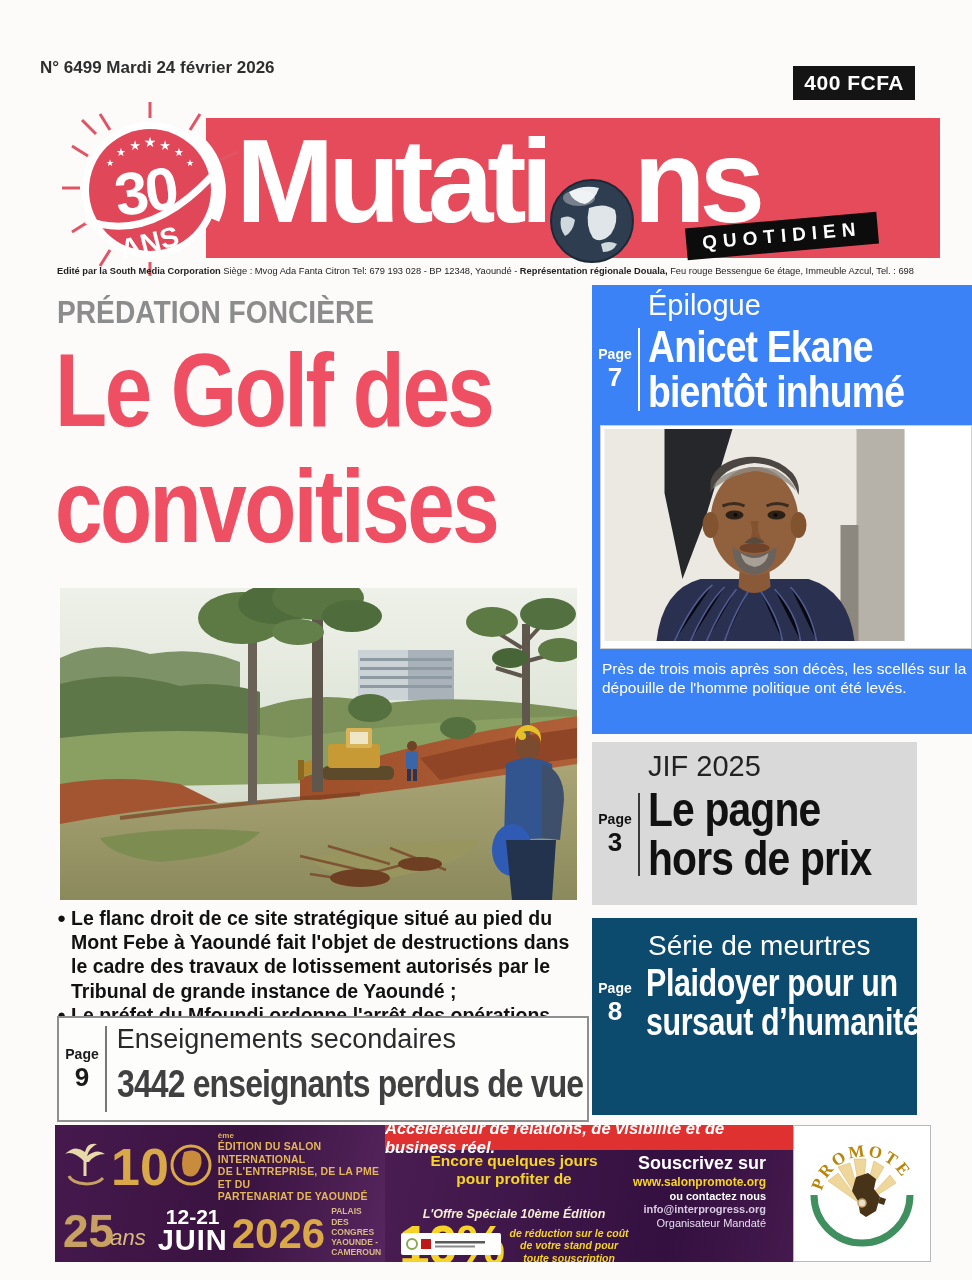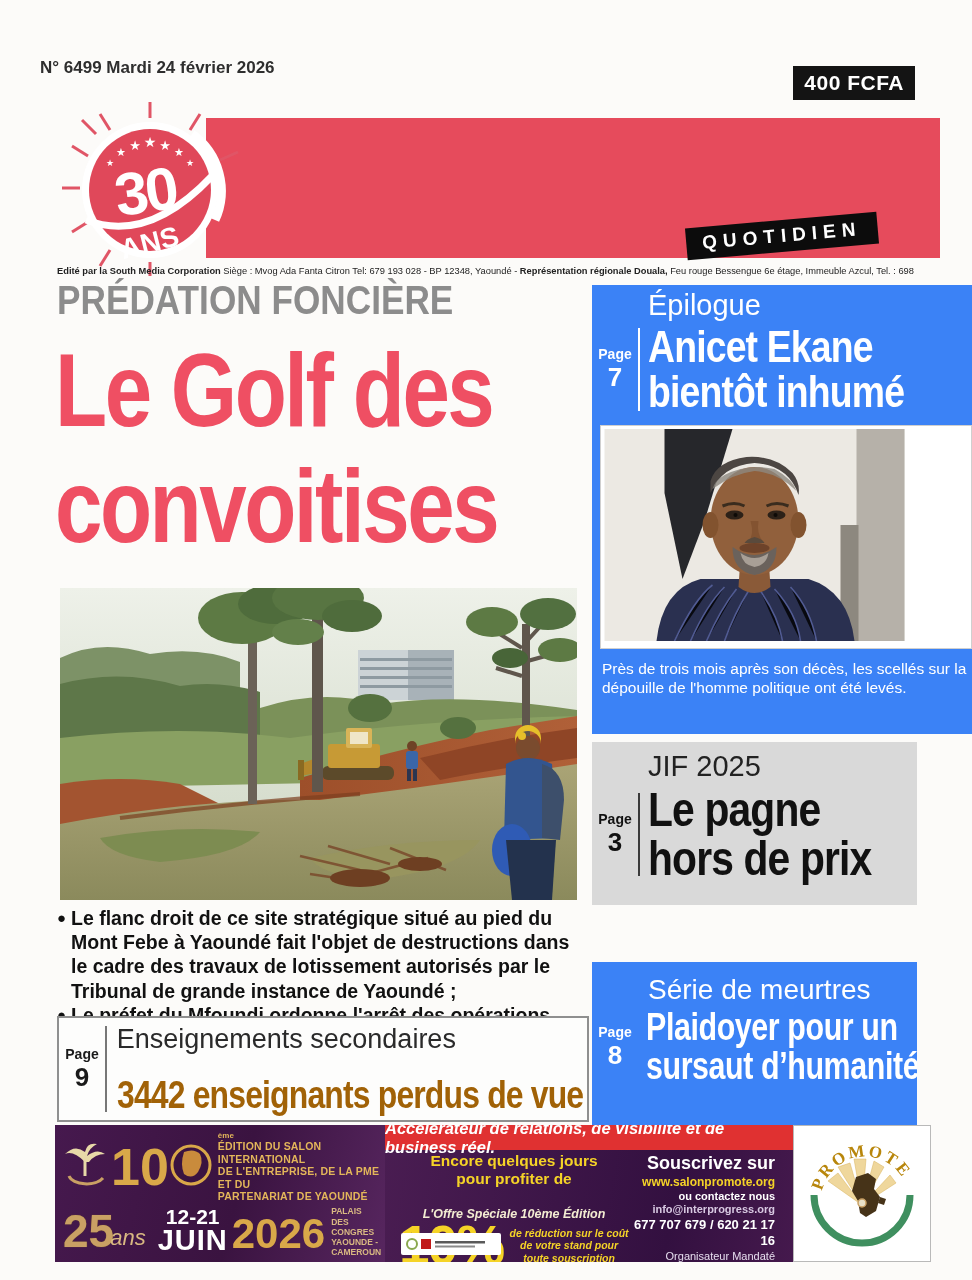--- a/index.html
+++ b/index.html
@@ -22,59 +22,59 @@
   #quotidien-ribbon{position:absolute;right:62px;bottom:6px;background:#0c0c0c;color:#fff;
                     padding:5px 16px;font-size:19px;font-weight:800;letter-spacing:6px;
                     transform:rotate(-5deg);}
   #anniv-badge{left:52px;top:100px;width:196px;height:180px;}
 
   
   #publisher-line{left:57px;top:266px;width:860px;font-size:9.3px;color:#222;white-space:nowrap;overflow:hidden;}
   #publisher-line b{font-weight:800;}
 
   
-  #main-kicker{left:57px;top:278px;font-size:40px;font-weight:800;color:#8c8c8c;}
+  #main-kicker{left:57px;top:294px;font-size:32px;font-weight:800;color:#8c8c8c;}
   #main-headline{left:55px;top:332px;width:530px;color:#ef4f63;font-size:104px;font-weight:800;
                  line-height:1.12;letter-spacing:-3px;}
   #main-photo{left:60px;top:588px;width:517px;height:312px;}
   #main-bullets{left:57px;top:906px;width:530px;font-size:19.5px;font-weight:700;line-height:1.24;color:#111;}
   .bullet-row{display:flex;align-items:flex-start;}
   .bullet-dot{flex:0 0 14px;font-size:15px;line-height:1.55;}
   .pageref{display:inline-flex;align-items:baseline;margin-left:24px;}
   .pageref .pw{font-size:15px;font-weight:800;}
   .pageref .pn{font-size:25px;font-weight:800;margin-left:8px;}
 
   
   #sec-box{left:57px;top:1016px;width:528px;height:102px;border:2px solid #8f8f8f;background:#fdfdfc;
            display:flex;align-items:stretch;}
   .page-col{flex:0 0 46px;display:flex;flex-direction:column;align-items:center;justify-content:center;}
   .page-col .pw{font-size:14px;font-weight:800;}
   .page-col .pn{font-size:26px;font-weight:600;}
   .vdiv{width:2px;background:#555;margin:8px 0;}
   #sec-content{padding:6px 0 0 10px;overflow:hidden;}
   #sec-kicker{font-size:27px;color:#2a2a2a;font-weight:500;}
-  #sec-headline{font-size:38px;font-weight:800;color:#a16207;margin-top:19px;letter-spacing:-1px;}
+  #sec-headline{font-size:38px;font-weight:800;color:#404040;margin-top:8px;letter-spacing:-1px;}
 
   
   #ep-box{left:592px;top:285px;width:388px;height:449px;background:#3b82f6;color:#fff;overflow:hidden;}
   #ep-kicker{margin:4px 0 0 56px;font-size:29px;font-weight:500;}
   .story-head{display:flex;align-items:stretch;margin-top:2px;}
   #ep-box .vdiv{background:#fff;margin:4px 0;}
   #jif-box .vdiv{background:#3a3a3a;}
   #mr-box .vdiv{background:#f3b9c1;}
   .headline{padding-left:8px;font-weight:800;line-height:1.03;}
   #ep-headline{font-size:44px;letter-spacing:-1px;}
   #ep-photo-frame{margin:10px 8px 6px 8px;background:#fff;padding:3px;border:1px solid #cfcfcf;}
   #ep-caption{padding:4px 10px 0 10px;font-size:15.5px;line-height:1.28;font-weight:500;}
 
   #jif-box{left:592px;top:742px;width:325px;height:163px;background:#d9d9d9;color:#111;overflow:hidden;}
   #jif-kicker{margin:8px 0 0 56px;font-size:29px;font-weight:500;color:#222;}
   #jif-headline{font-size:48px;color:#111;letter-spacing:-1px;}
 
-  #mr-box{left:592px;top:918px;width:325px;height:197px;background:#3b82f6;color:#fff;overflow:hidden;margin-top:44px;}
+  #mr-box{left:592px;top:918px;width:325px;height:197px;background:#0c4a6e;color:#fff;overflow:hidden;}
   #mr-kicker{margin:12px 0 0 56px;font-size:28px;font-weight:500;}
   #mr-headline{font-size:38px;letter-spacing:-0.5px;}
 
   
   #ad-banner{left:55px;top:1125px;width:862px;height:137px;display:flex;}
   #ad-left{flex:0 0 318px;background:linear-gradient(105deg,#46194e 0%,#3a1340 55%,#57265f 100%);
            color:#e3b65a;padding:6px 4px 4px 8px;overflow:hidden;}
   .ad-row{display:flex;align-items:center;}
   #ad-ten{font-size:52px;font-weight:800;color:#d9a849;line-height:1;margin:0 1px 0 4px;}
   #ad-ed-lines{margin-left:6px;line-height:1.18;}
@@ -92,41 +92,54 @@
   #ad-mid{flex:0 0 408px;position:relative;background:linear-gradient(100deg,#4a1d52 0%,#331040 70%,#45194d 100%);overflow:hidden;}
   #ad-redbar{position:absolute;left:0;top:0;width:100%;height:25px;background:#e03131;color:#fff;
              display:flex;align-items:center;justify-content:center;font-size:16.5px;font-weight:700;font-style:italic;}
   #ad-mid-cols{display:flex;margin-top:27px;}
   #ad-offer{flex:0 0 218px;padding-left:14px;color:#f5d327;}
   .offer-intro{font-size:15.5px;font-weight:800;text-align:center;line-height:1.15;}
   #offer-name{font-size:12.5px;font-style:italic;color:#f3ecd2;text-align:center;margin-top:19px;font-weight:700;}
   #offer-row{display:flex;align-items:flex-start;text-align:center;}
   #offer-pct{font-size:55px;font-weight:800;line-height:0.9;letter-spacing:-2px;}
   #offer-details{font-size:10.5px;font-style:italic;font-weight:700;line-height:1.2;margin:6px 0 0 6px;width:120px;}
-  #ad-contact{flex:1;text-align:right;padding-right:18px;line-height:1.25;}
+  #ad-contact{flex:1;text-align:right;padding-right:27px;line-height:1.25;}
   #sub-label{font-size:18px;font-weight:800;color:#fff;}
   #sub-site{font-size:12px;font-weight:800;color:#f5d327;}
   #sub-contact{font-size:11px;font-weight:800;color:#fff;}
   #sub-email{font-size:11px;font-weight:600;color:#d8c9e2;}
   #sub-phones{font-size:13px;font-weight:800;color:#fff;}
   #sub-org{font-size:11px;color:#e6ddee;}
   #sponsor-box{position:absolute;left:16px;bottom:7px;width:92px;height:22px;background:#fff;border-radius:2px;
                display:flex;align-items:center;padding:0 4px;}
 
   #ad-right{flex:0 0 136px;background:#fff;border:1px solid #b9b9b9;display:flex;align-items:center;justify-content:center;}
 </style>
 </head>
 <body>
 
 <div id="canvas">
 
   <div class="abs" id="issue-line">N° 6499 Mardi 24 février 2026</div>
   <div class="abs" id="price-badge">400 FCFA</div>
 
   <div class="abs" id="masthead-band">
+    <div id="masthead-title">
+      <span>Mutati</span>
+        <span id="globe-wrap"><svg viewBox="0 0 86 86" width="86" height="86">
+        <circle cx="43" cy="43" r="41" fill="#2e3d4f"></circle>
+        <circle cx="43" cy="43" r="41" fill="none" stroke="#1d2936" stroke-width="2"></circle>
+        <path d="M20,14 Q34,6 50,10 Q46,22 36,26 Q24,24 20,14Z" fill="#e9edf0"></path>
+        <path d="M40,30 Q56,24 66,32 Q70,44 62,56 Q52,66 44,60 Q36,48 40,30Z" fill="#dfe5e8"></path>
+        <path d="M12,40 Q20,36 26,42 Q24,54 16,58 Q10,50 12,40Z" fill="#cfd8dc"></path>
+        <path d="M52,66 Q60,62 68,66 Q64,74 54,74 Z" fill="#cfd8dc"></path>
+        <ellipse cx="30" cy="20" rx="16" ry="8" fill="#ffffff" opacity="0.35"></ellipse>
+      </svg></span>
+        <span>ns</span>
+    </div>
     <div id="quotidien-ribbon">QUOTIDIEN</div>
   </div>
 
   <div class="abs" id="anniv-badge">
     <svg viewBox="0 0 196 180" width="196" height="180">
       <g stroke="#e05566" stroke-width="3">
         <line x1="10" y1="88" x2="28" y2="88"></line>
           <line x1="168" y1="60" x2="186" y2="52"></line>
         <line x1="20" y1="46" x2="36" y2="56"></line>
           <line x1="20" y1="132" x2="36" y2="122"></line>
@@ -428,21 +441,20 @@
           <div id="offer-row">
             <span id="offer-pct">10%</span>
             <span id="offer-details">de réduction sur le coût de votre stand pour toute souscription avant Février 2026</span>
           </div>
         </div>
         <div id="ad-contact">
           <div id="sub-label">Souscrivez sur</div>
           <div id="sub-site">www.salonpromote.org</div>
           <div id="sub-contact">ou contactez nous</div>
           <div id="sub-email">info@interprogress.org</div>
-          <div id="sub-phones">677 707 679 / 620 21 17 16</div>
           <div id="sub-org">Organisateur Mandaté</div>
 
         </div>
       </div>
       <div id="sponsor-box">
         <svg width="84" height="16" viewBox="0 0 84 16">
           <circle cx="7" cy="8" r="5" fill="none" stroke="#8aa84f" stroke-width="2"></circle>
           <rect x="16" y="3" width="10" height="10" fill="#c01818"></rect>
           <rect x="30" y="5" width="50" height="2.5" fill="#5a5a5a"></rect>
           <rect x="30" y="9.5" width="40" height="2" fill="#8a8a8a"></rect>

